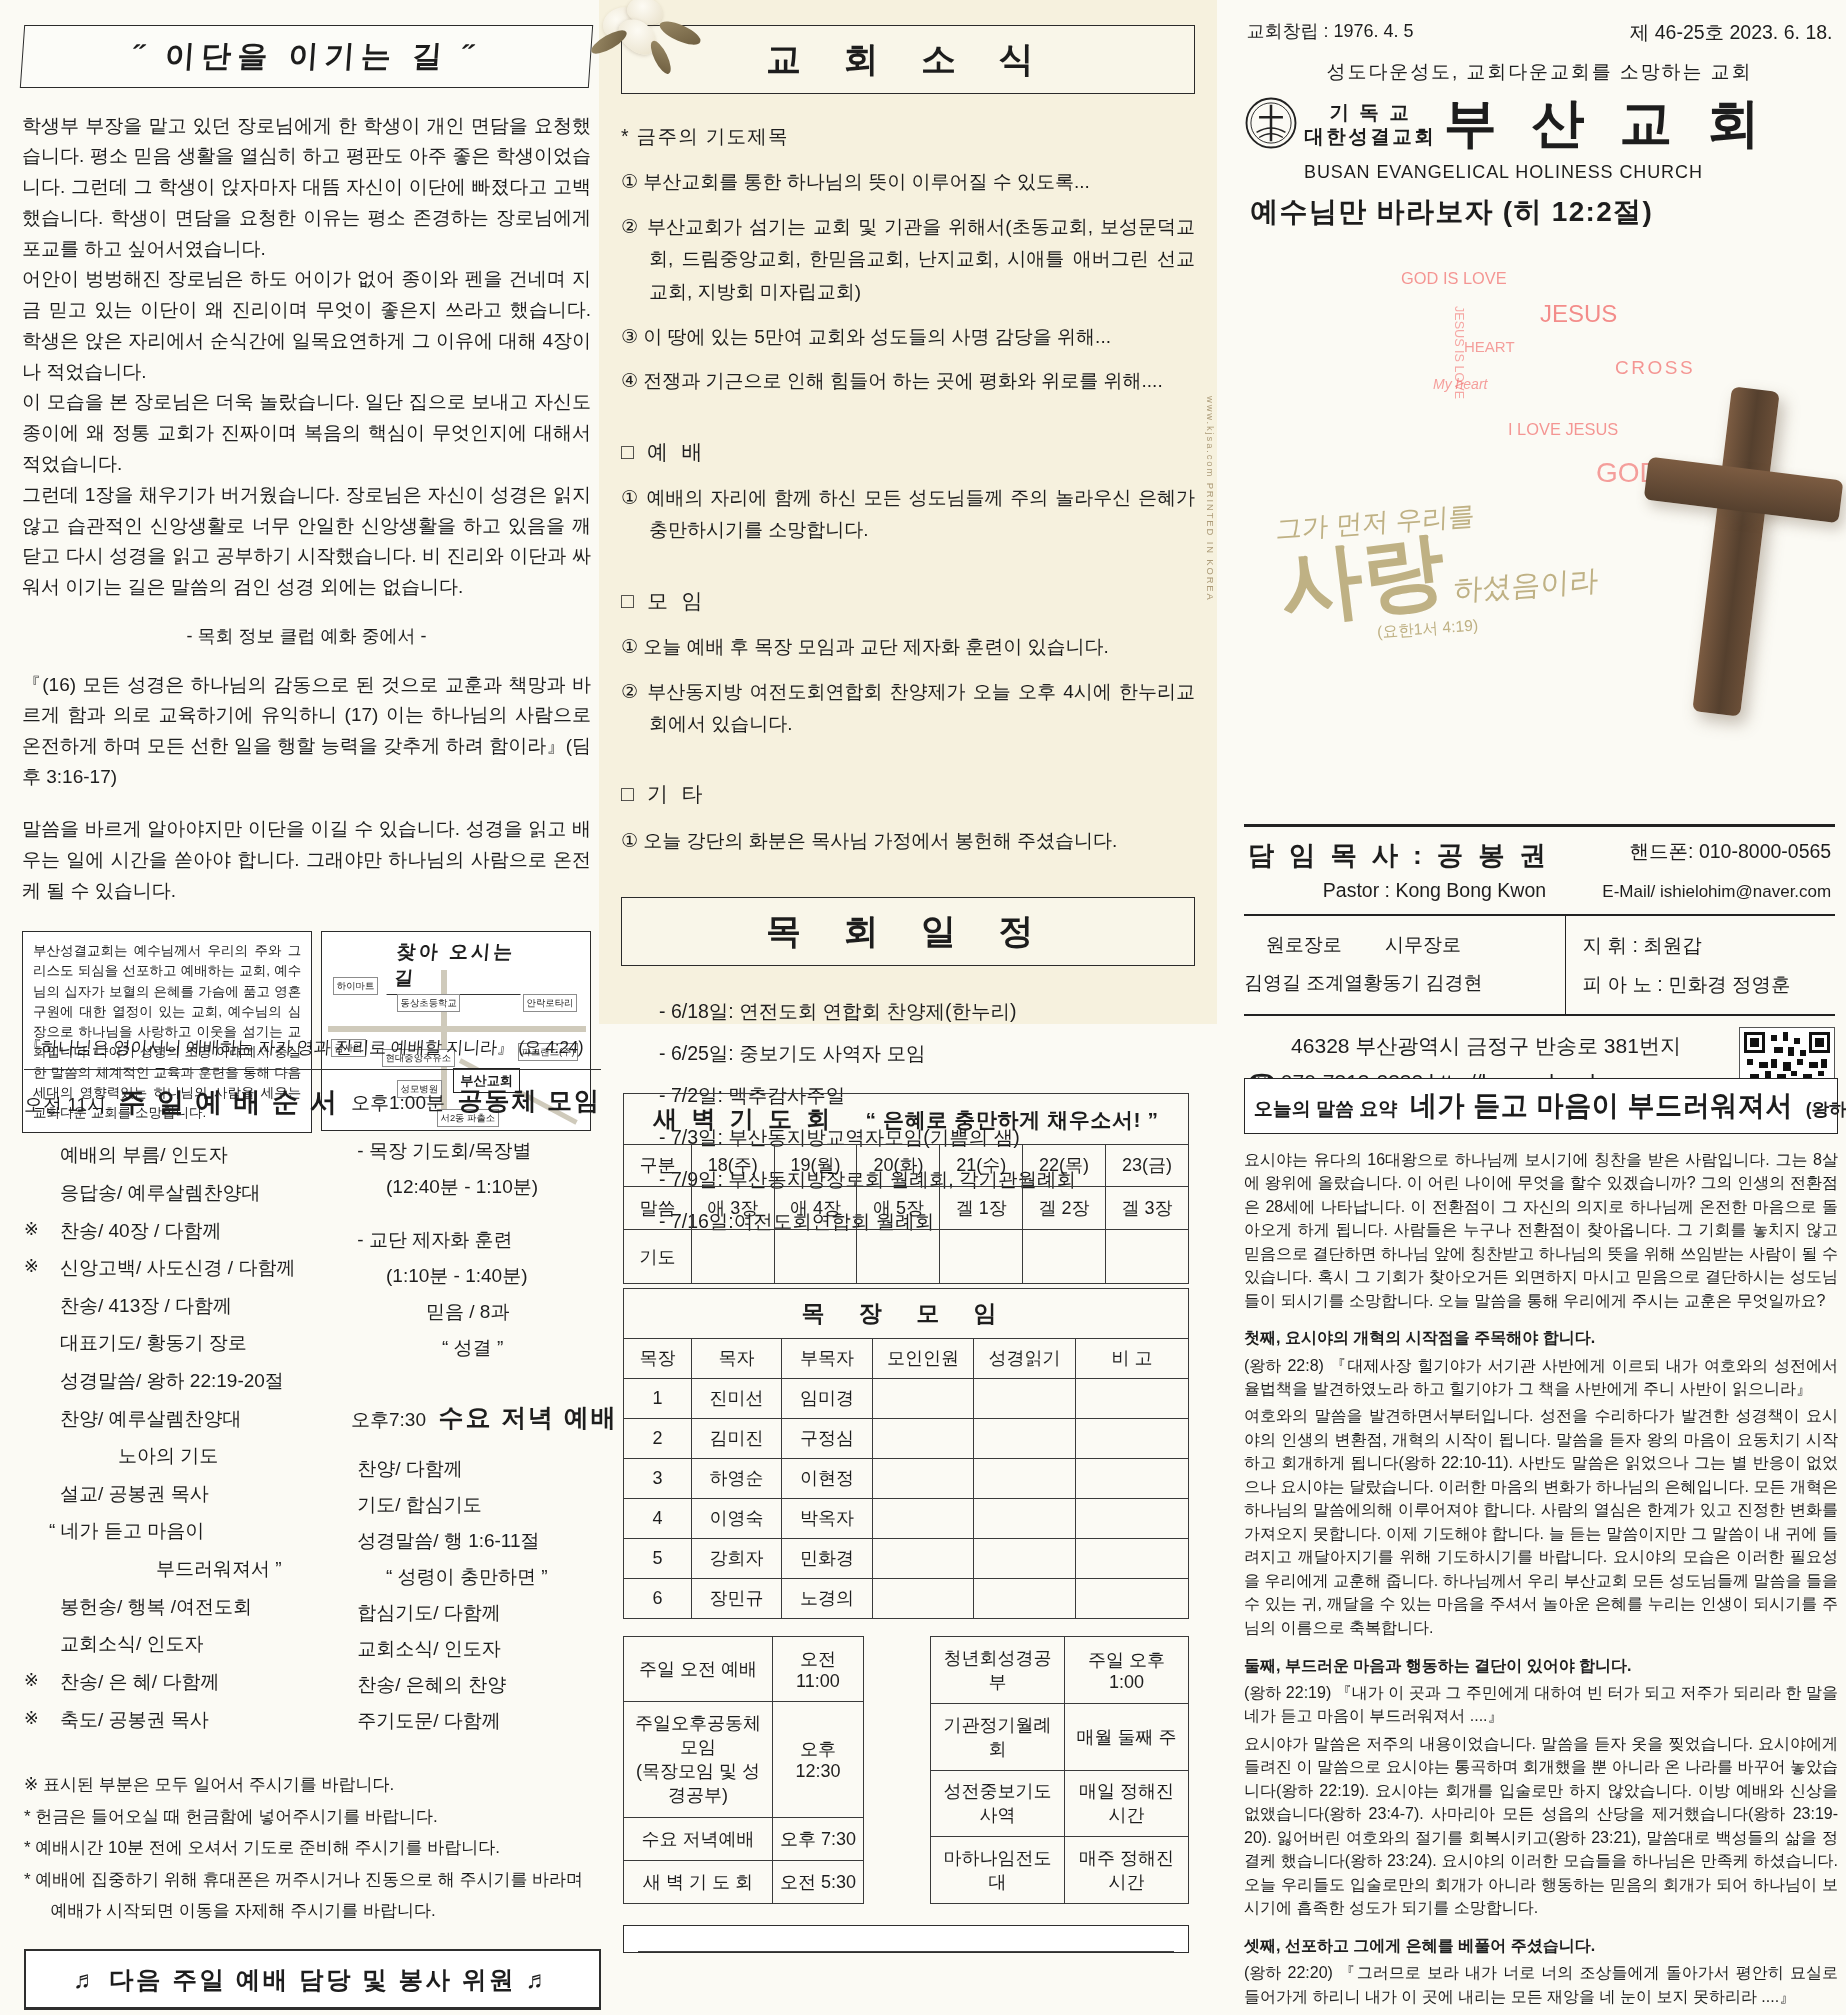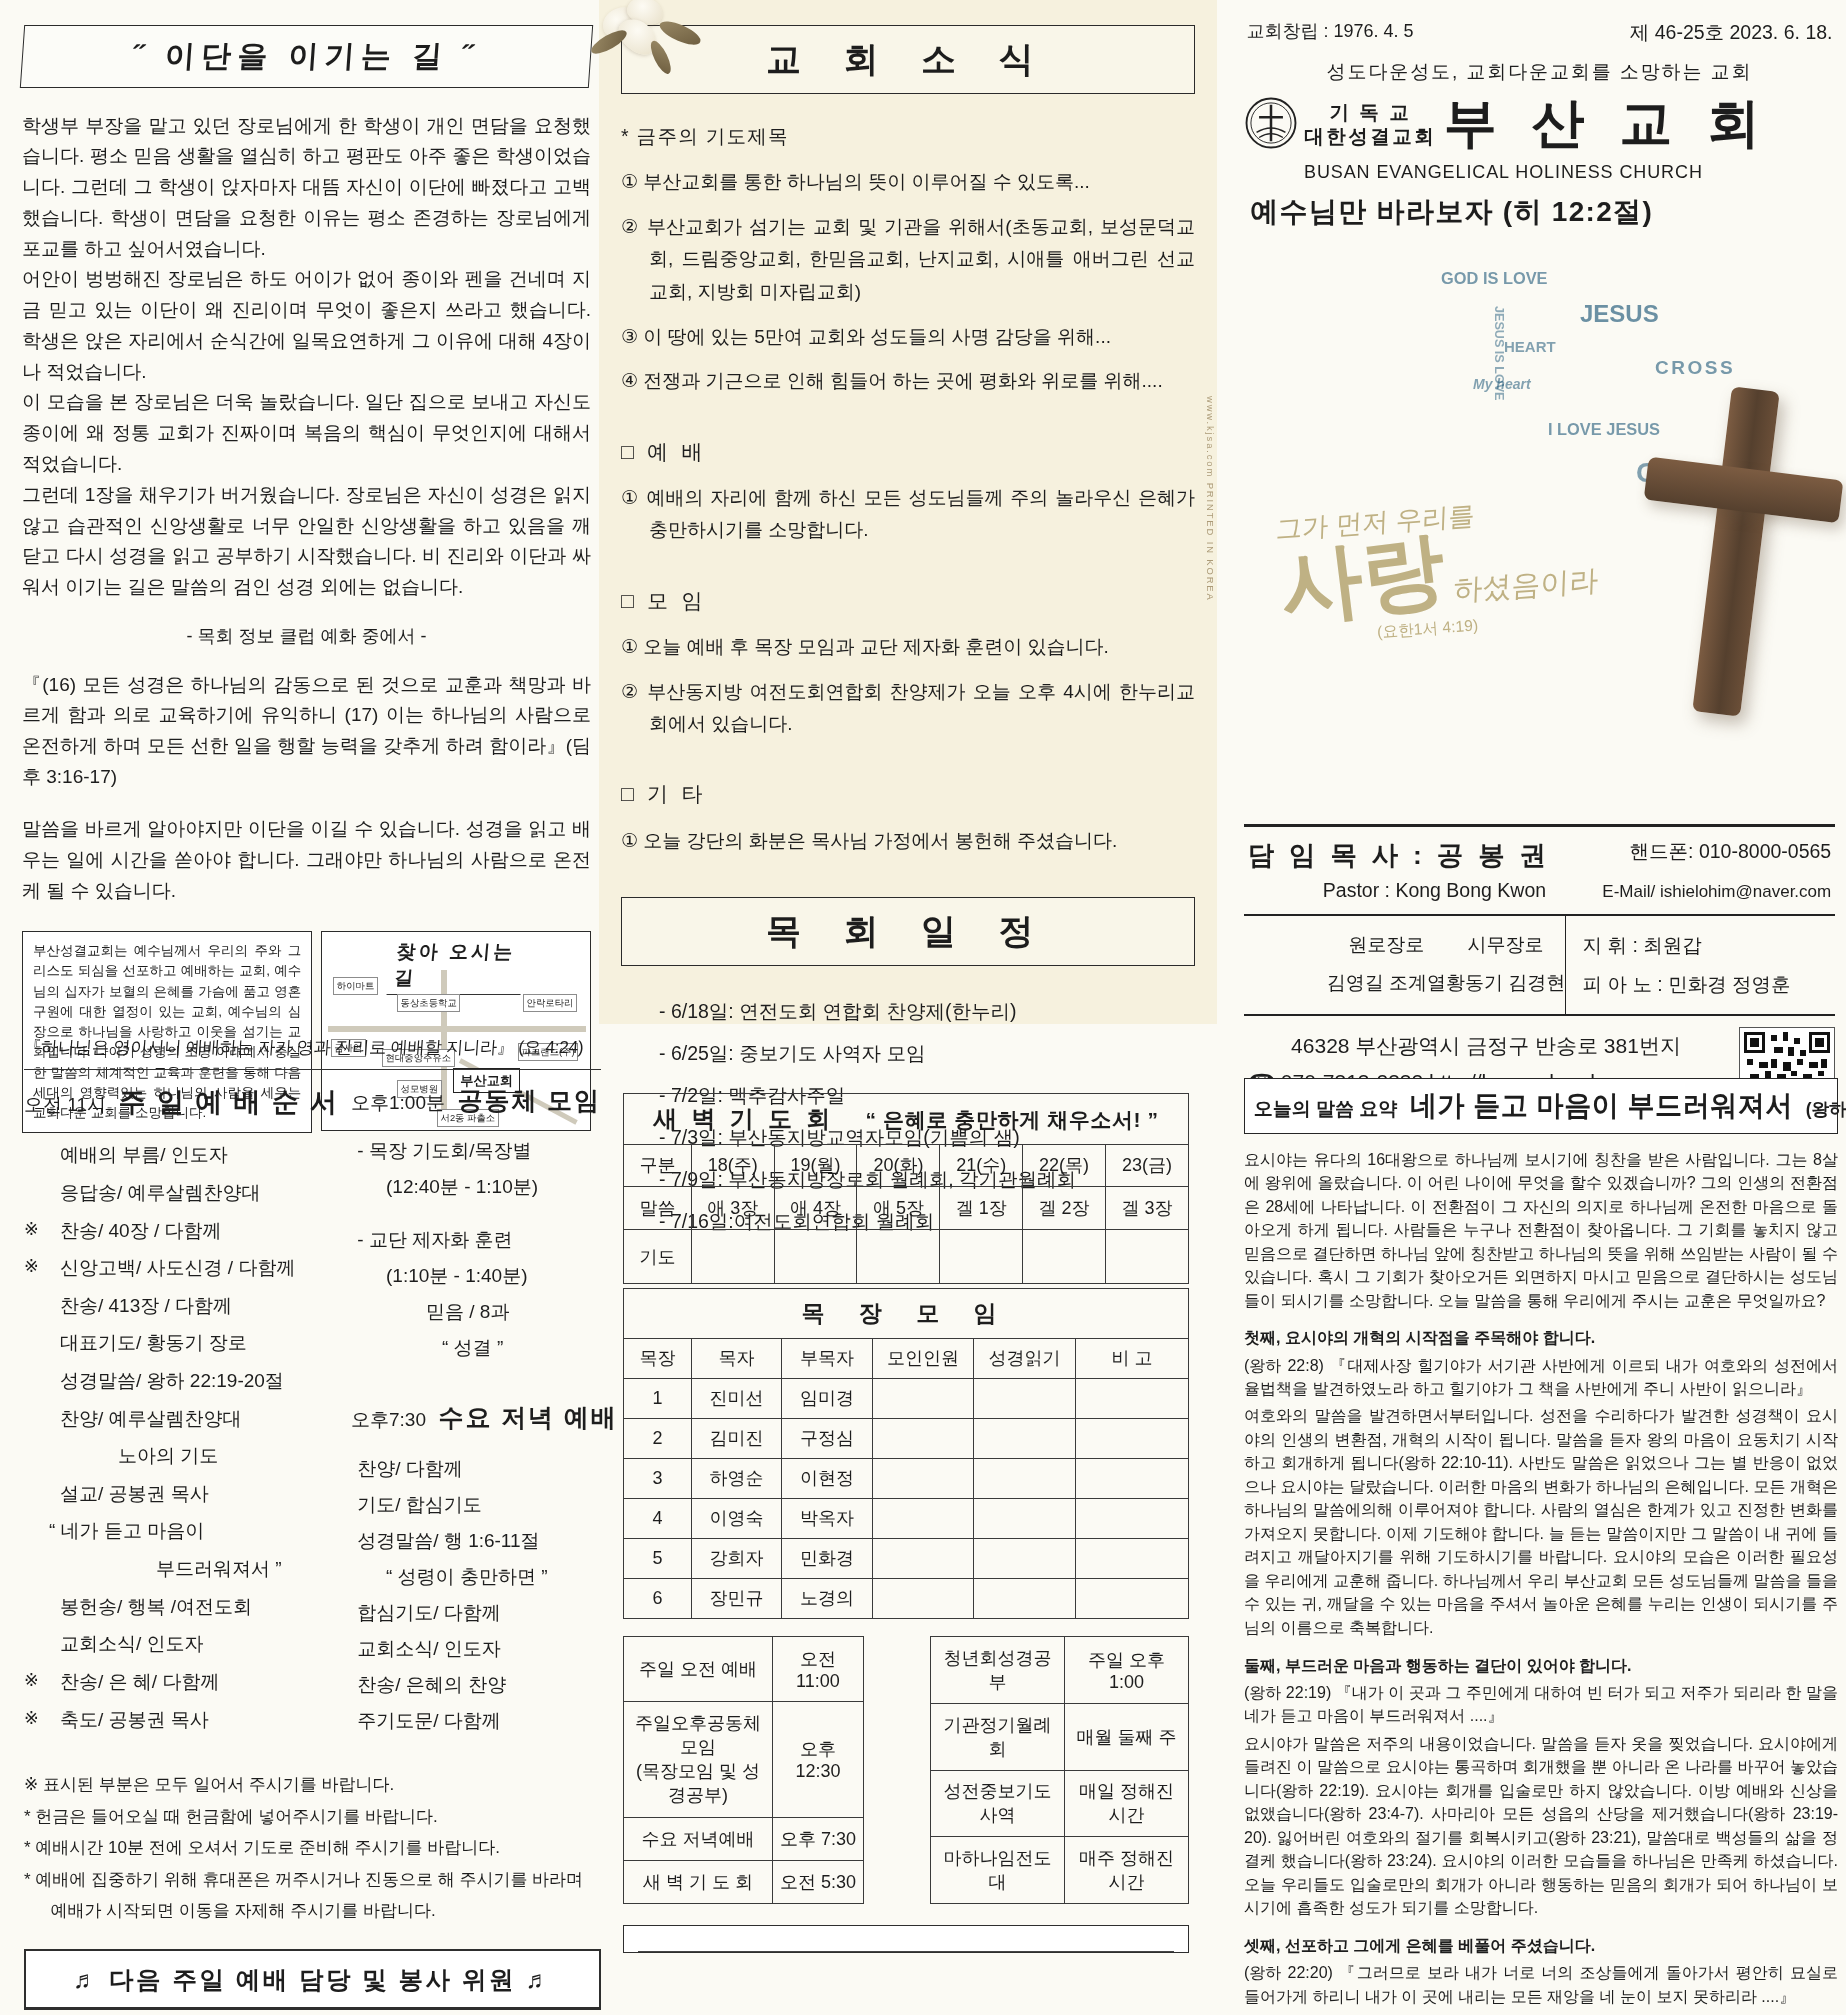--- a/index.html
+++ b/index.html
@@ -62,38 +62,38 @@
   .mh-row1{display:flex;justify-content:space-between;font-size:18px;padding:0 2.5px;}
   .mh-issue{font-size:19.5px;}
   .mh-slogan{text-align:center;font-size:19px;letter-spacing:1.9px;margin-top:12.6px;}
   .mh-name{display:flex;align-items:center;margin-top:3.8px;}
   .mh-logo{flex:none;margin-right:6.3px;}
   .mh-denom{flex:none;font-weight:bold;font-size:19.5px;line-height:1.25;letter-spacing:2.5px;text-align:center;}
   .mh-church{font-weight:bold;font-size:53px;letter-spacing:10px;white-space:nowrap;margin-left:7.5px;}
   .mh-eng{font-size:18px;letter-spacing:0.9px;margin-top:1.3px;padding-left:60px;}
   .mh-motto{font-size:28px;font-weight:bold;margin-top:10px;padding-left:6.3px;letter-spacing:1.3px;}
   .wordart{position:relative;height:588px;}
-  .wa-word{position:absolute;color:#0c4a6e;font-weight:bold;margin-left:40px;}
+  .wa-word{position:absolute;color:#ef4444;font-weight:normal;}
   .wa-main{position:absolute;left:35px;top:270px;color:#bfb184;transform:rotate(-4deg);}
   .wa-l1{font-size:26.4px;transform:skewX(-6deg);}
   .wa-love{font-size:83px;font-weight:bold;line-height:.9;display:inline-block;transform:rotate(-3deg);}
   .wa-l2{font-size:29px;display:inline-block;margin-left:3.8px;transform:skewX(-6deg);}
   .wa-ref{font-size:15.7px;margin-top:6.3px;padding-left:94px;}
   .cross{position:absolute;right:75px;top:157px;transform:rotate(7deg);}
   .cv{width:48px;height:327px;background:linear-gradient(90deg,#7c5c42,#55402e 55%,#6b4f38);border-radius:7.5px;box-shadow:6.3px 7.5px 16.4px rgba(95,75,55,.35);}
   .ch{position:absolute;top:80px;left:-74px;width:196px;height:43px;background:linear-gradient(180deg,#7c5c42,#55402e);border-radius:7.5px;box-shadow:5px 6.3px 12.6px rgba(95,75,55,.3);}
   .pastor-box{margin-top:5px;border-top:3.8px solid #222;border-bottom:0;}
   .pb-row{display:flex;justify-content:space-between;align-items:flex-start;padding:11.3px 3.8px 3.8px;}
   .pb-role{font-size:26.4px;font-weight:bold;letter-spacing:3.8px;}
   .pb-phone{font-size:19.5px;}
   .pb-row2{display:flex;justify-content:space-between;align-items:baseline;padding:2.5px 3.8px 11.3px;}
   .pb-en{font-size:19.5px;padding-left:75px;}
   .pb-email{font-size:17px;}
   .pb-mid{display:flex;border-top:2.5px solid #222;border-bottom:2.5px solid #222;}
-  .pb-elders{width:56%;display:flex;justify-content:flex-end;padding:10px 0;border-right:1.9px solid #222;}
+  .pb-elders{width:56%;display:flex;justify-content:flex-start;padding:10px 0;border-right:1.9px solid #222;}
   .pb-el{text-align:center;font-size:19px;line-height:2.0;}
   .pb-music{width:44%;padding:10px 0 10px 16.4px;font-size:19.5px;line-height:2.0;}
   .pb-addr{position:relative;padding:16.4px 0 6.3px;}
   .pb-addr-line{font-size:21px;text-align:center;padding-right:107px;}
   .pb-tel{font-size:21px;text-align:center;padding-right:107px;margin-top:10px;}
   .qr{position:absolute;right:0;top:11.3px;border:1.3px solid #555;background:#fff;padding:3.8px;}
   .print-credit{position:absolute;left:-28px;top:377px;transform:rotate(90deg);transform-origin:left top;font-size:9.4px;color:#ab9a77;letter-spacing:1.9px;white-space:nowrap;}
 
   
   .svc-verse{font-size:17.3px;letter-spacing:-0.3px;white-space:nowrap;transform:skewX(-4deg);}

